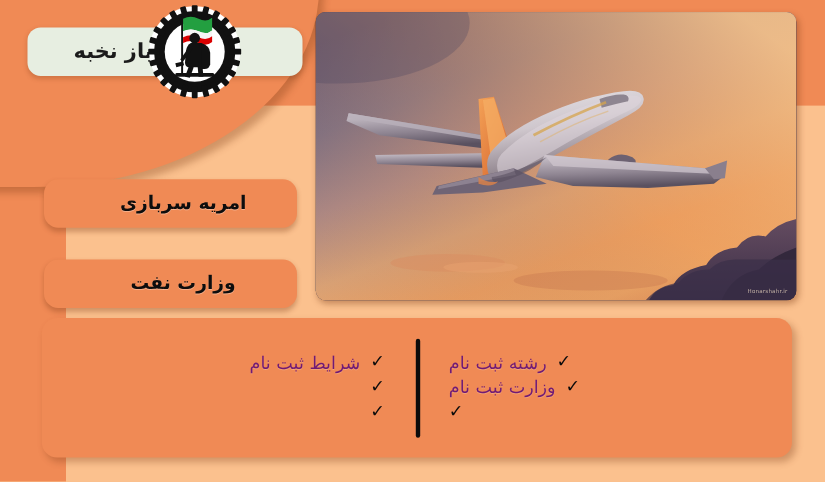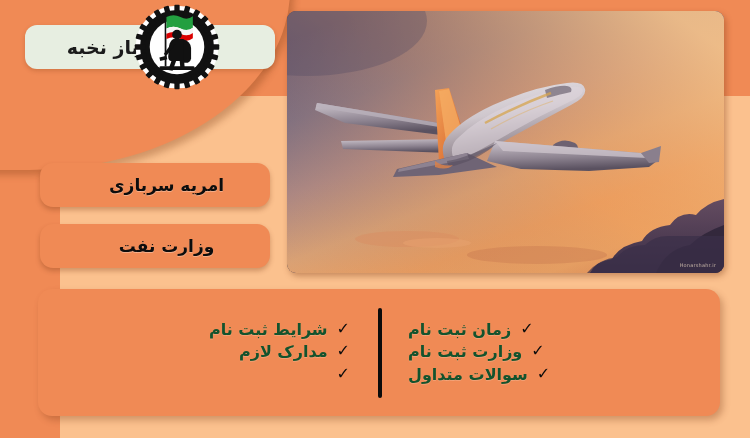--- a/index.html
+++ b/index.html
@@ -83,21 +83,21 @@
 
   
   .pill{
     position:absolute;left:40px;width:230px;height:44px;
     background:#f08a55;border-radius:13px;
     box-shadow:0 3px 5px rgba(120,55,20,.33);
     display:flex;align-items:center;justify-content:center;
     z-index:6;
   }
   .pill-1{top:163px;}
-  .pill-2{top:224px;}
+  .pill-2{top:236px;}
   .pill span{
     font-size:17px;font-weight:bold;color:#0d0d0d;
     text-shadow:0 1px 0 rgba(255,255,255,.30);
     white-space:nowrap;
     margin-left:23px;
   }
 
   
   .bottom-panel{
     position:absolute;left:38px;top:289px;width:682px;height:127px;
@@ -118,21 +118,21 @@
   }
   .item{
     display:flex;flex-direction:row;align-items:center;gap:9px;
     white-space:nowrap;line-height:1.28;
   }
   .check{
     font-size:16px;font-weight:bold;color:#0b0b0b;
     transform:translateY(-1px);
   }
   .item-label{
-    font-size:16px;font-weight:bold;color:#14532d;
+    font-size:16px;font-weight:normal;color:#701a75;
     text-shadow:0 1px 0 rgba(255,255,255,.18);
   }
 </style>
 </head>
 <body>
 
 <div id="stage">
 
   <div class="bg-base"></div>
   <div class="bg-header"></div>
@@ -318,39 +318,37 @@
 
   <div class="bottom-panel">
 
     <div class="col col-right">
       <div class="item">
         <span class="check">✓</span>
         <span class="item-label">شرایط ثبت نام</span>
       </div>
       <div class="item">
         <span class="check">✓</span>
-        <span class="item-label">مدارک لازم</span>
       </div>
       <div class="item">
         <span class="check">✓</span>
       </div>
     </div>
 
     <div class="divider"></div>
 
     <div class="col col-left">
       <div class="item">
         <span class="check">✓</span>
-        <span class="item-label">زمان ثبت نام</span>
+        <span class="item-label">رشته ثبت نام</span>
       </div>
       <div class="item">
         <span class="check">✓</span>
         <span class="item-label">وزارت ثبت نام</span>
       </div>
       <div class="item">
         <span class="check">✓</span>
-        <span class="item-label">سوالات متداول</span>
       </div>
     </div>
 
   </div>
 
 </div>
 
 </body></html>

